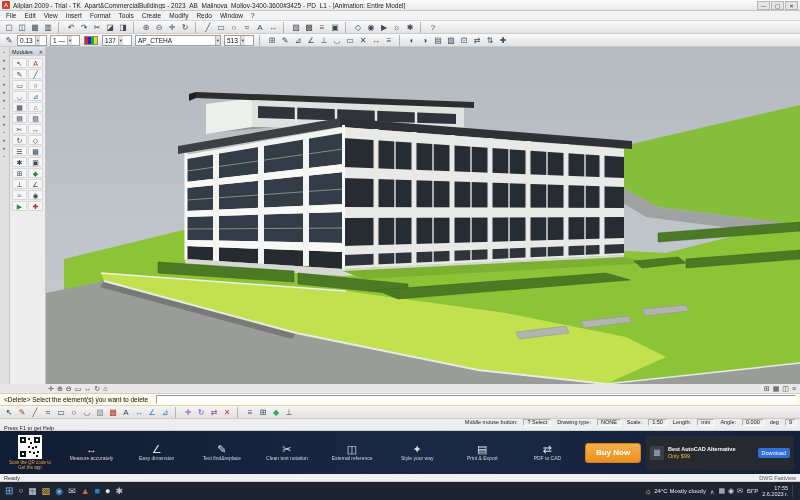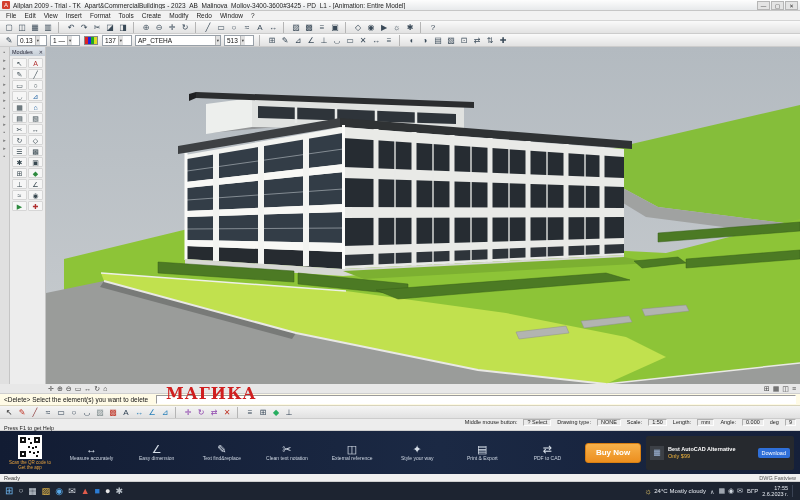--- a/index.html
+++ b/index.html
@@ -569,15 +569,14 @@
         </div>
       <span class="lang">БГР</span>
       <span class="clock">
         <span>17:55</span>
         <span>2.6.2023 г.</span>
       </span>
       <span class="notif"></span>
     </div>
   </div>
 
-  <div class="watermark">МАГИКА</div>
 
 </div>
 
 </body></html>

